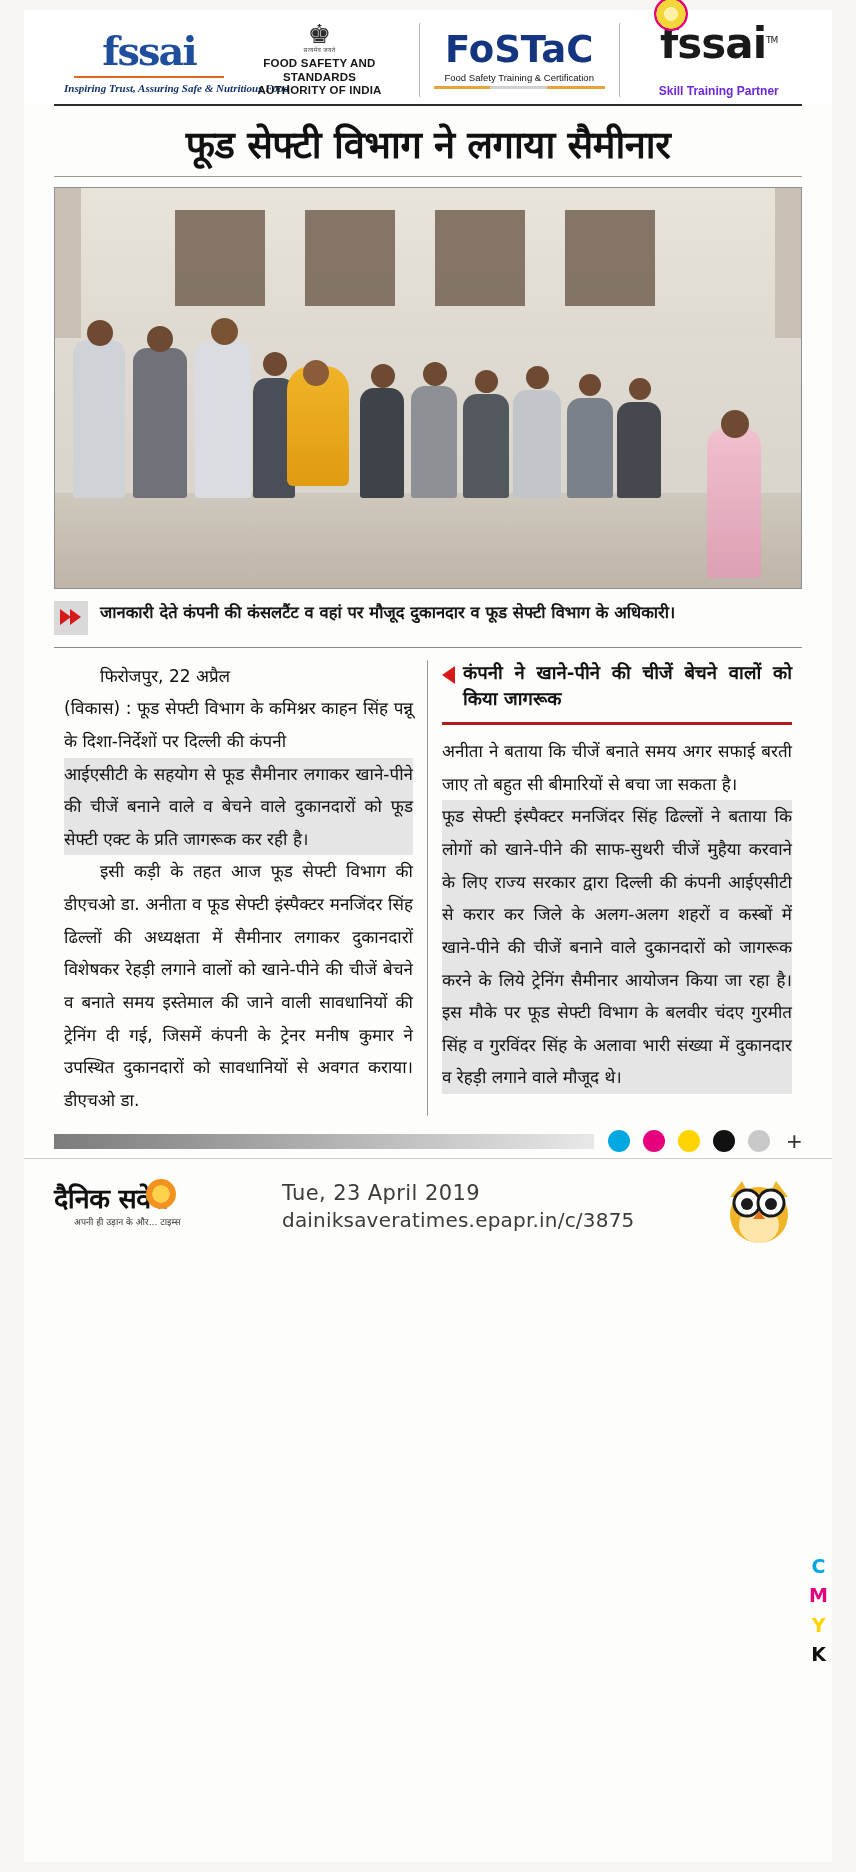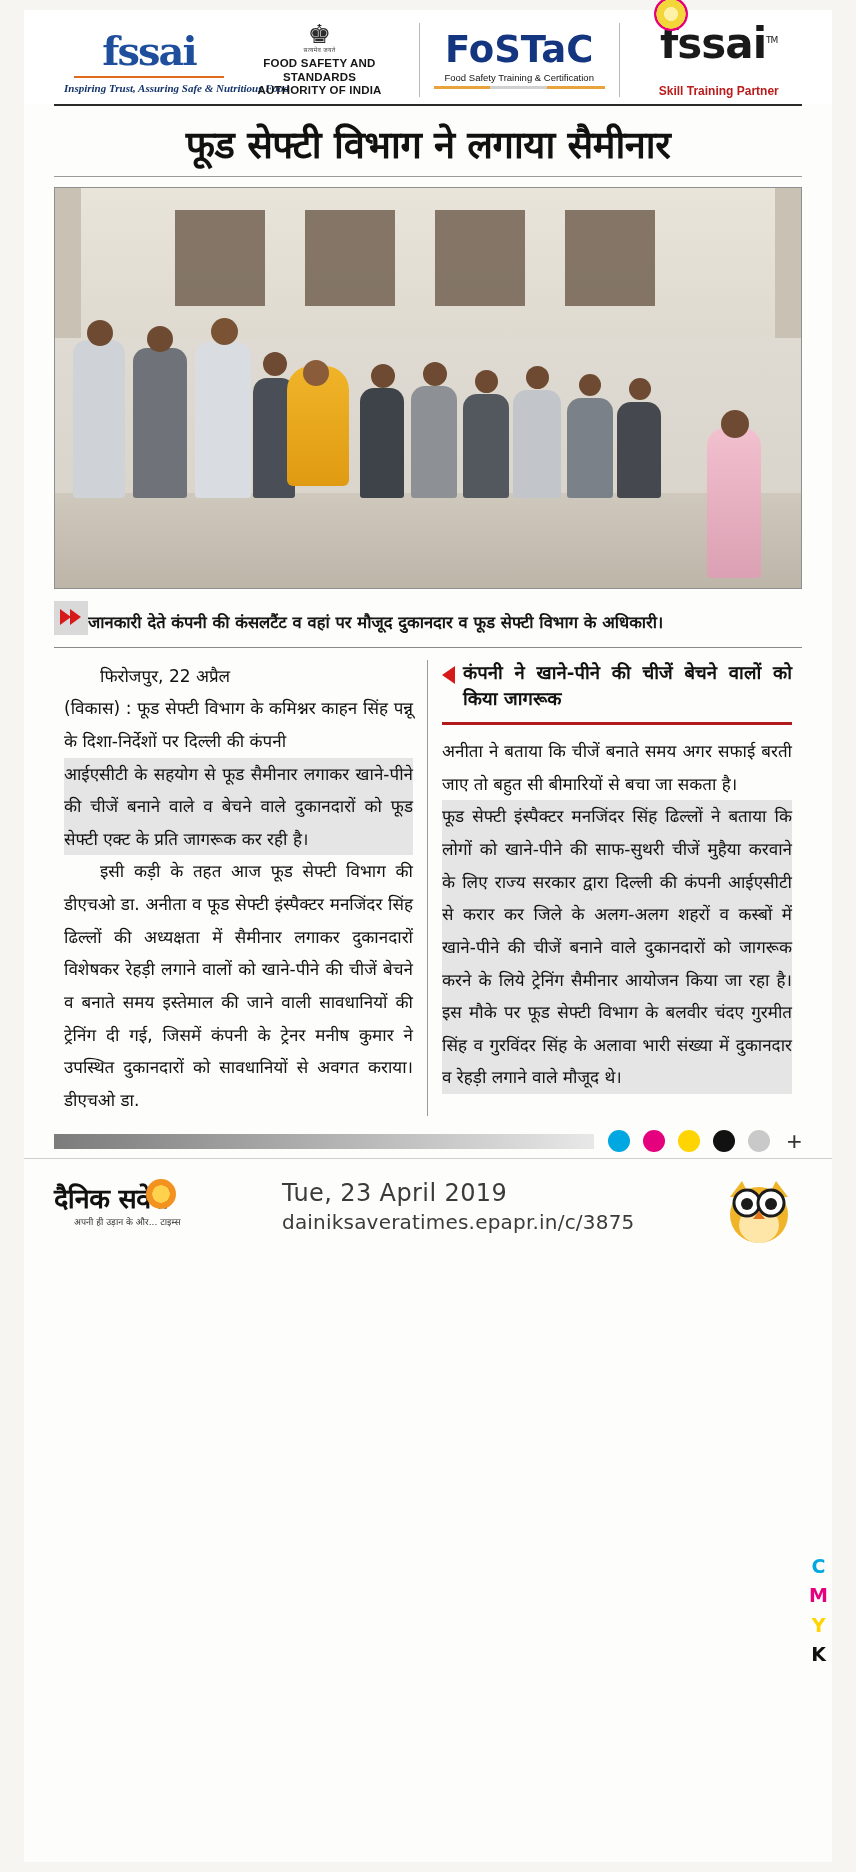--- a/index.html
+++ b/index.html
@@ -136,21 +136,21 @@
     top: -26px;
     width: 34px;
     height: 34px;
     border-radius: 50%;
     background: radial-gradient(circle at 50% 50%, #fff2a8 0 28%, #f3d63a 30% 60%, #e6007e 62% 100%);
   }
   .iact-tm { font-size: 9px; vertical-align: super; font-weight: normal;}
   .iact-tag {
     font-size: 12px;
     font-weight: bold;
-    color: #b91c1c;
+    color: #6d28d9;
     margin-top: 19px;
   }
 
   
   .article {
     position: relative;
     padding: 0 30px;
   }
   .hr-top {
     height: 2px;
@@ -220,22 +220,22 @@
   }
   .ph-speaker {
     position: absolute;
     right: 40px; bottom: 10px;
     width: 54px; height: 150px;
     background: linear-gradient(#f2c0cf,#dba0b3);
     border-radius: 18px 18px 4px 4px;
   }
   .ph-caption-bar {
     display: flex;
-    align-items: flex-end;
-    gap: 0;
+    align-items: flex-start;
+    gap: 12px;
     padding: 12px 0 6px 0;
   }
   .cap-marker {
     width: 34px; height: 34px;
     background: #d9d9d9;
     position: relative;
     flex: none;
   }
   .cap-marker:after {
     content: "";
@@ -376,21 +376,21 @@
   .mast-sub {
     font-family: "DejaVu Sans", sans-serif;
     font-size: 9px;
     color: #333;
     margin-top: 1px;
     margin-left: 20px;
   }
   .foot-mid { flex: 1; }
   .foot-date {
     font-family: "DejaVu Sans", sans-serif;
-    font-size: 24px;
+    font-size: 21px;
     color: #3b3b3b;
     letter-spacing: .4px;
   }
   .foot-url {
     font-family: "DejaVu Sans", sans-serif;
     font-size: 20px;
     color: #3b3b3b;
     letter-spacing: .2px;
     margin-top: 3px;
   }

